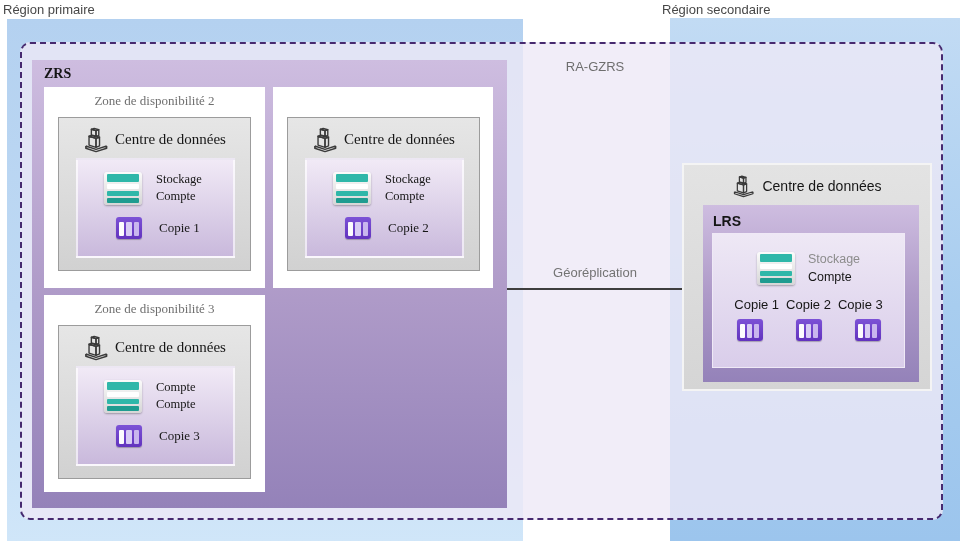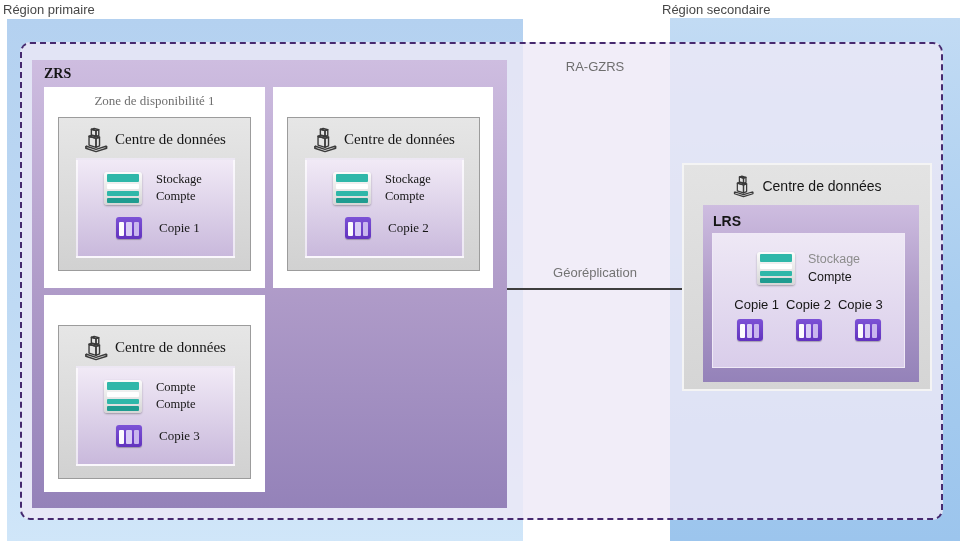--- a/index.html
+++ b/index.html
@@ -107,21 +107,21 @@
   <div class="region-label label-primary">Région primaire</div>
   <div class="region-label label-secondary">Région secondaire</div>
 
   <div class="ragzrs"></div>
   <div class="ragzrs-label">RA-GZRS</div>
 
   <div class="zrs-box">
     <div class="zrs-label">ZRS</div>
 
     <div class="zone zone-1">
-      <div class="zone-title">Zone de disponibilité 1</div>
+      <div class="zone-title">Zone de disponibilité 2</div>
       <div class="dc-box">
         <div class="dc-header">
           <span class="dc-icon">
             <svg viewBox="0 0 28 30" width="26" height="29">
                 <g fill="none" stroke="#3A3A3A" stroke-width="1.5" stroke-linejoin="round">
                   <path d="M9 4 L9 10.5 L14 12 L14 5.5 Z"></path>
                   <path d="M9 4 L12 3 L17 4.4 L14 5.5 Z"></path>
                   <path d="M14 5.5 L17 4.4 L17 10.6 L14 12 Z"></path>
                   <path d="M6.5 11.5 L6.5 21 L14 23.4 L14 13.8 Z"></path>
                   <path d="M6.5 11.5 L10 10.3 L17.8 12.4 L14 13.8 Z"></path>
@@ -194,20 +194,21 @@
                 <i></i>
                 <i></i>
               </div>
             <span class="copy-label">Copie 2</span>
           </div>
         </div>
       </div>
     </div>
 
     <div class="zone zone-3">
+      <div class="zone-title">Zone de disponibilité 3</div>
       <div class="dc-box">
         <div class="dc-header">
           <span class="dc-icon">
             <svg viewBox="0 0 28 30" width="26" height="29">
                 <g fill="none" stroke="#3A3A3A" stroke-width="1.5" stroke-linejoin="round">
                   <path d="M9 4 L9 10.5 L14 12 L14 5.5 Z"></path>
                   <path d="M9 4 L12 3 L17 4.4 L14 5.5 Z"></path>
                   <path d="M14 5.5 L17 4.4 L17 10.6 L14 12 Z"></path>
                   <path d="M6.5 11.5 L6.5 21 L14 23.4 L14 13.8 Z"></path>
                   <path d="M6.5 11.5 L10 10.3 L17.8 12.4 L14 13.8 Z"></path>

